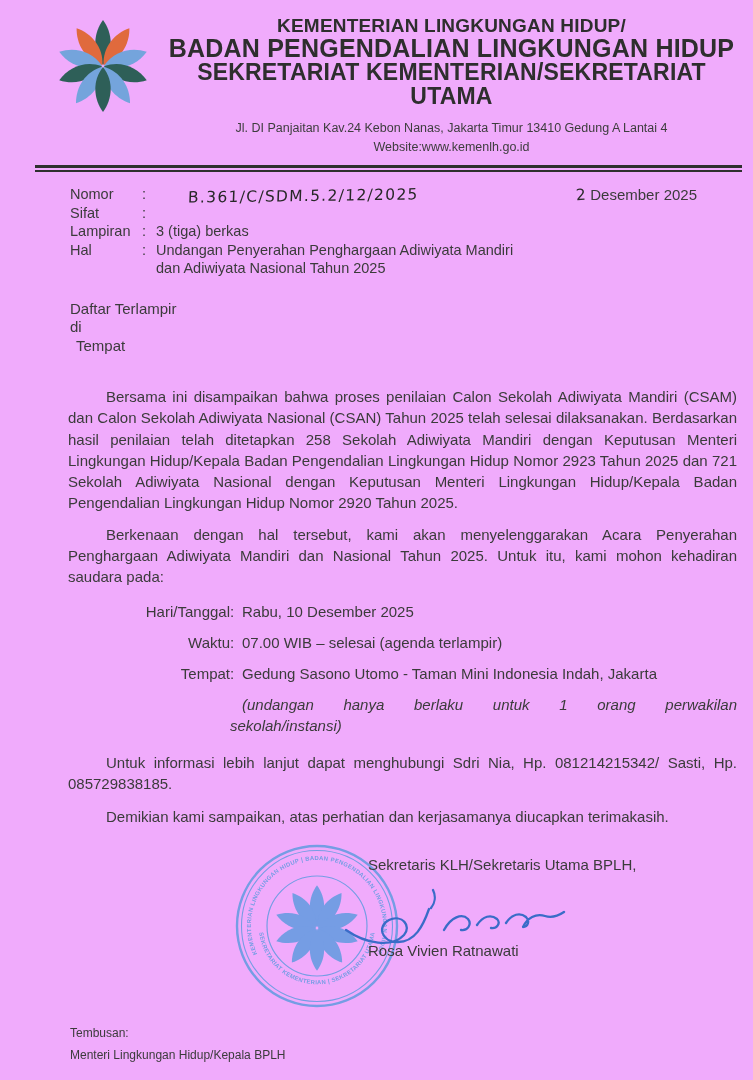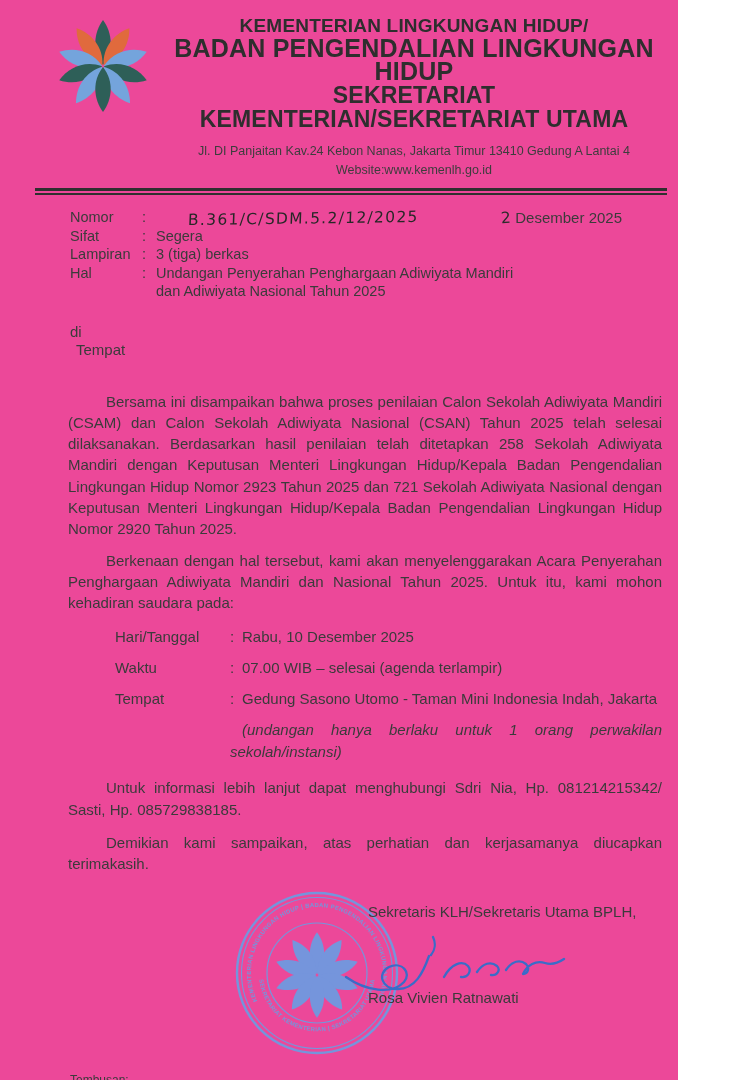--- a/index.html
+++ b/index.html
@@ -4,21 +4,21 @@
 <style>
   * { margin: 0; padding: 0; box-sizing: border-box; }
   html, body { background: #ffffff; }
   body {
     width: 753px; height: 1080px;
     font-family: "Liberation Sans", sans-serif;
     color: #3b3b3b;
     overflow: hidden;
     position: relative;
   }
-  .page { width: 678px; height: 1080px; background: #ec4899; position: relative; }
+  .page { width: 753px; height: 1080px; background: #f0abfc; position: relative; }
 
   
   .letterhead { display: flex; align-items: flex-start; padding: 10px 12px 0 44px; }
   .logo { flex: 0 0 auto; margin-top: 4px; }
   .head-text { flex: 1 1 auto; text-align: center; padding-top: 4px; color: #2e2e2e; }
   .head-line1 { font-size: 19px; font-weight: bold; line-height: 23px; letter-spacing: 0.2px; }
   .head-line2 { font-size: 25px; font-weight: bold; line-height: 23px; letter-spacing: 0.2px; }
   .head-line3 { font-size: 23px; font-weight: bold; line-height: 24px; letter-spacing: 0.2px; }
   .head-addr  { font-size: 12.5px; line-height: 19px; margin-top: 11px; color: #3d3d3d; }
 
@@ -65,21 +65,21 @@
     font-size: 15px;
     line-height: 21.3px;
     text-align: justify;
     text-indent: 38px;
   }
   .para.first { margin-top: 31px; }
 
   
   .details { margin: 13px 16px 0 115px; font-size: 15px; }
   .detail-row { display: flex; margin-bottom: 10px; line-height: 21px; }
-  .detail-label { width: 115px; flex: 0 0 auto; }
+  .detail-label { width: 115px; flex: 0 0 auto; text-align: right; }
   .detail-colon { width: 12px; flex: 0 0 auto; }
   .detail-value { flex: 1 1 auto; }
   .note { margin: 2px 0 0 115px; font-style: italic; font-size: 15px; line-height: 21.5px; }
   .note-line1 { text-align: justify; text-align-last: justify; padding-left: 12px; }
 
   
   .signature { position: relative; height: 166px; margin-top: 12px; }
   .stamp { position: absolute; left: 233px; top: 2px; opacity: 0.92; }
   .sig-title { position: absolute; left: 368px; top: 16px; font-size: 15px; color: #3b3b3b; }
   .sig-scribble { position: absolute; left: 338px; top: 36px; }
@@ -124,38 +124,38 @@
 
   <section class="meta">
     <div class="meta-row">
       <span class="meta-label">Nomor</span>
       <span class="meta-colon">:</span>
       <span class="meta-value handwriting">B.361/C/SDM.5.2/12/2025</span>
     </div>
     <div class="meta-row">
       <span class="meta-label">Sifat</span>
       <span class="meta-colon">:</span>
-      <span class="meta-value">Segera</span>
     </div>
     <div class="meta-row">
       <span class="meta-label">Lampiran</span>
       <span class="meta-colon">:</span>
       <span class="meta-value">3 (tiga) berkas</span>
     </div>
     <div class="meta-row">
       <span class="meta-label">Hal</span>
       <span class="meta-colon">:</span>
       <span class="meta-value hal">Undangan Penyerahan Penghargaan Adiwiyata Mandiri dan Adiwiyata Nasional Tahun 2025</span>
     </div>
     <div class="date-block">
       <span class="date-day">2</span><span>Desember  2025</span>
     </div>
   </section>
 
   <section class="recipient">
+    <div>Daftar Terlampir</div>
     <div>di</div>
     <div class="indent">Tempat</div>
   </section>
 
   <p class="para first">Bersama ini disampaikan bahwa proses penilaian Calon Sekolah Adiwiyata Mandiri (CSAM) dan Calon Sekolah Adiwiyata Nasional (CSAN) Tahun 2025 telah selesai dilaksanakan. Berdasarkan hasil penilaian telah ditetapkan 258 Sekolah Adiwiyata Mandiri dengan Keputusan Menteri Lingkungan Hidup/Kepala Badan Pengendalian Lingkungan Hidup Nomor 2923 Tahun 2025 dan 721 Sekolah Adiwiyata Nasional dengan Keputusan Menteri Lingkungan Hidup/Kepala Badan Pengendalian Lingkungan Hidup Nomor 2920 Tahun 2025.</p>
   <p class="para">Berkenaan dengan hal tersebut, kami akan menyelenggarakan Acara Penyerahan Penghargaan Adiwiyata Mandiri dan Nasional Tahun 2025. Untuk itu, kami mohon kehadiran saudara pada:</p>
 
   <section class="details">
     <div class="detail-row">
       <span class="detail-label">Hari/Tanggal</span>

